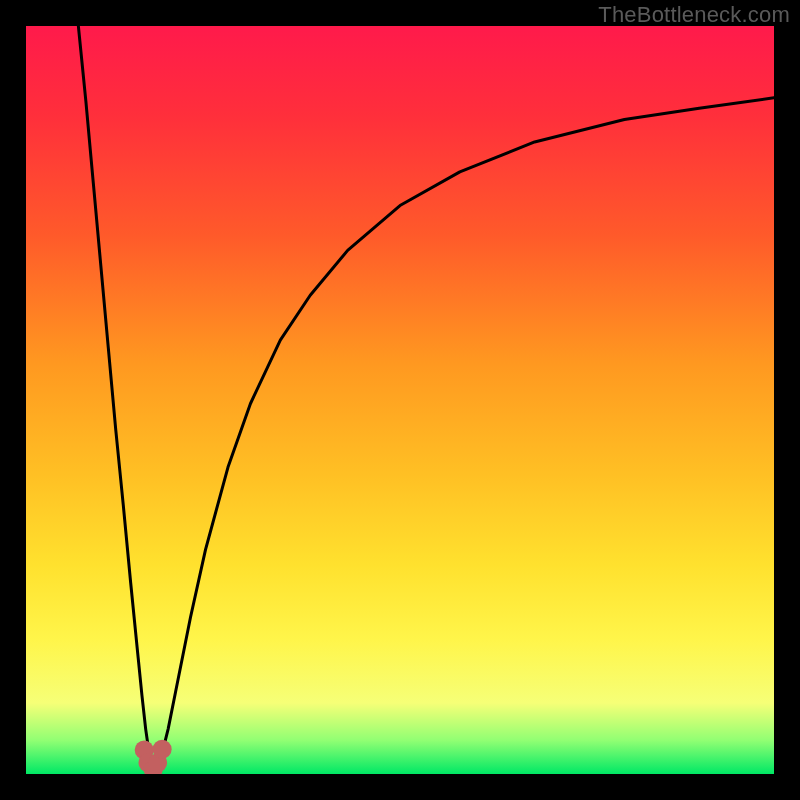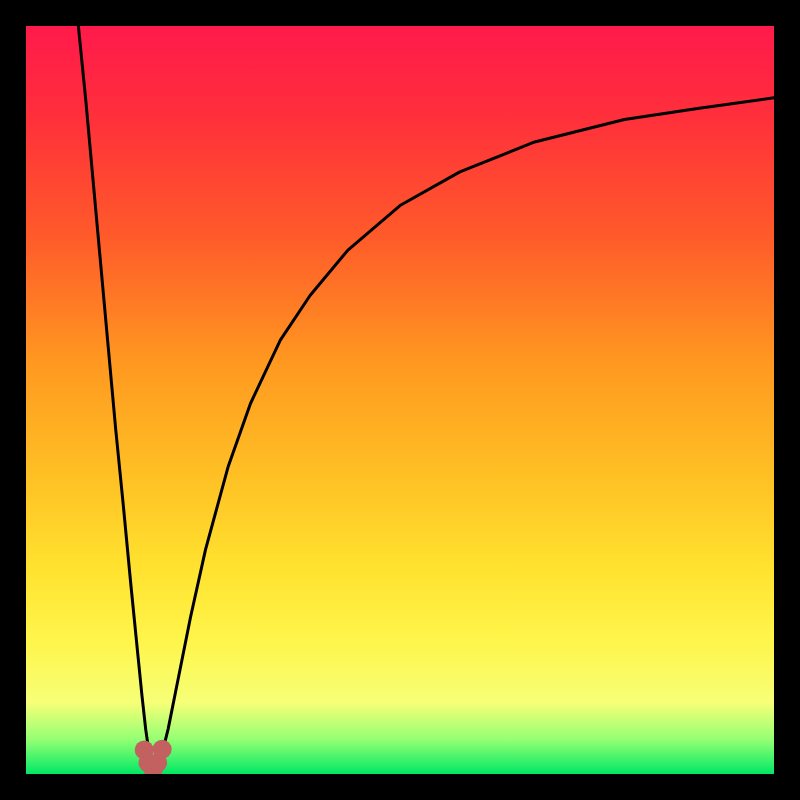--- a/index.html
+++ b/index.html
@@ -66,13 +66,14 @@
       <path id="curve-right" fill="none" stroke-width="3" stroke-linecap="round" stroke-linejoin="round" d="M127.16 744.26 L134.64 733.04 L142.12 703.12 L149.60 665.72 L164.56 590.92 L179.52 523.60 L201.96 441.32 L224.40 377.74 L254.32 314.16 L284.24 269.28 L321.64 224.40 L374.00 179.52 L433.84 145.86 L508.64 115.94 L598.40 93.50 L673.20 82.28 L748.00 71.81" stroke="#000000"></path>
       <g id="markers">
           <circle cx="118.18" cy="724.06" r="9.5" fill="#c36060"></circle>
           <circle cx="121.92" cy="736.78" r="9.5" fill="#c36060"></circle>
           <circle cx="127.16" cy="743.51" r="9.5" fill="#c36060"></circle>
           <circle cx="131.65" cy="736.78" r="9.5" fill="#c36060"></circle>
           <circle cx="136.14" cy="723.32" r="9.5" fill="#c36060"></circle>
         </g>
     </svg>
   </div>
+  <div class="attribution">TheBottleneck.com</div>
 </div>
 
 </body></html>

